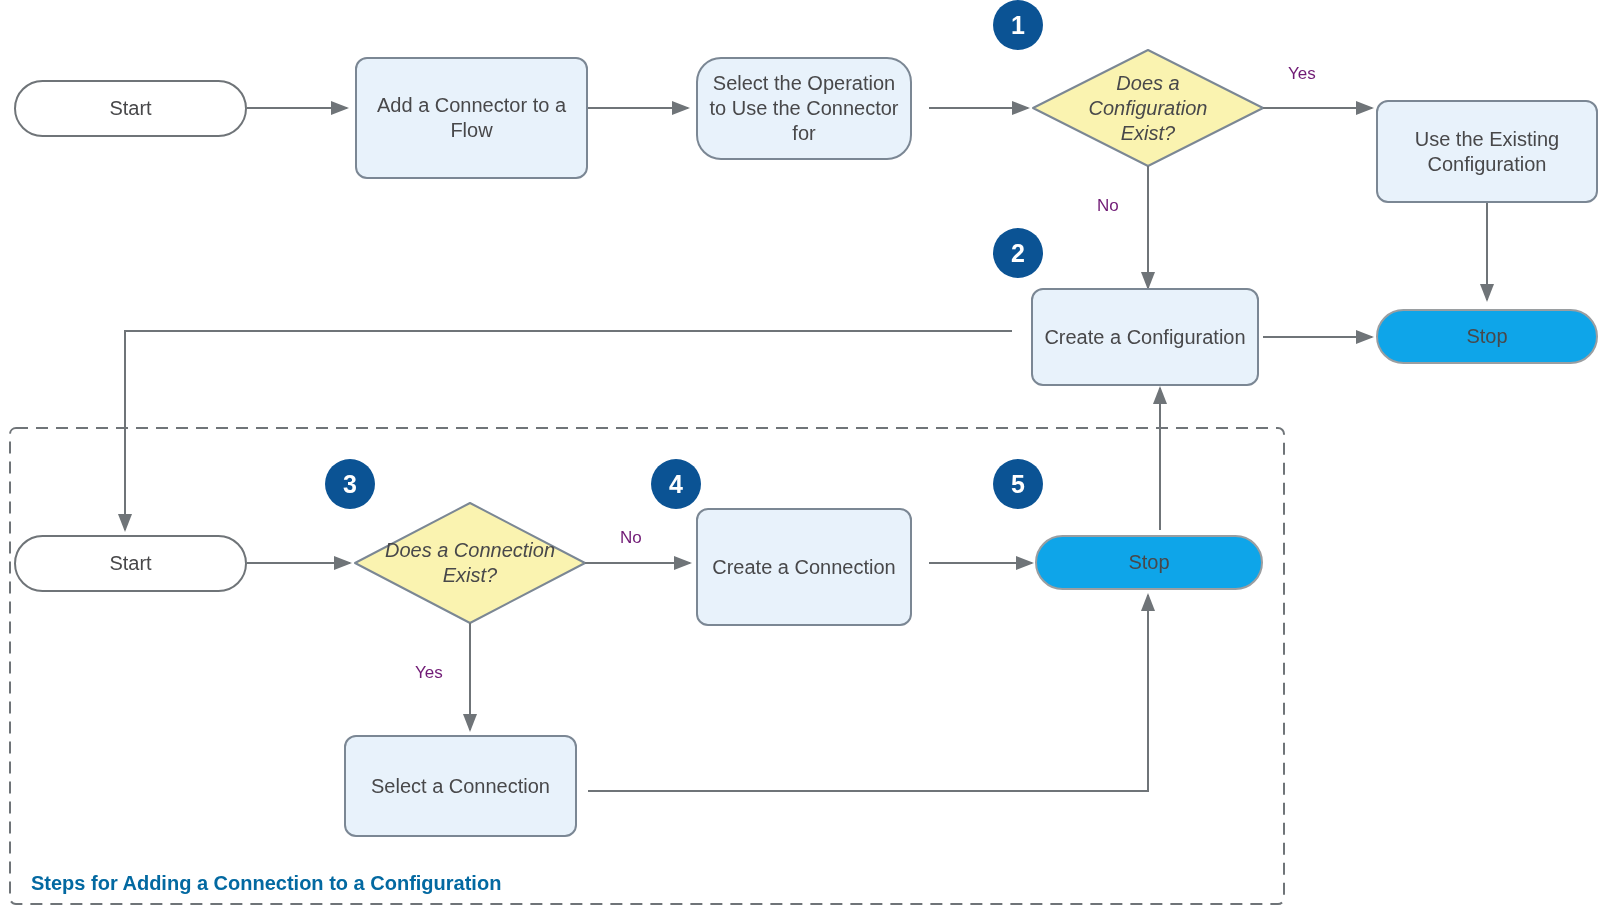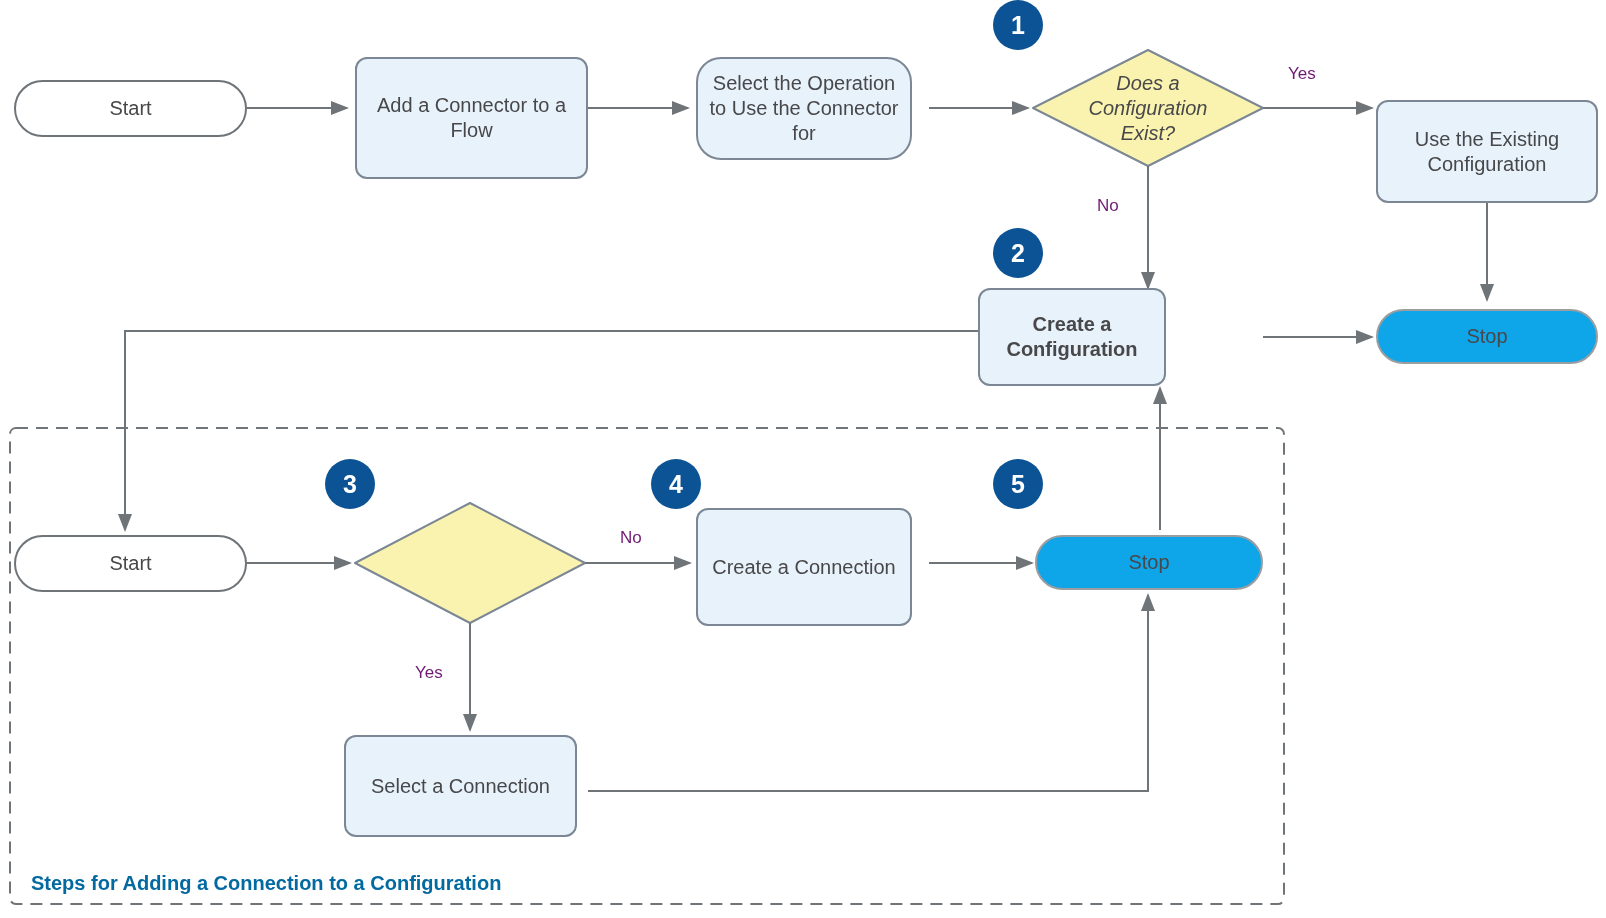--- a/index.html
+++ b/index.html
@@ -140,32 +140,35 @@
   </div>
 
   <div class="node decision-label" style="left:1053px; top:68px; width:190px; height:80px;">
     <span>Does a Configuration Exist?</span>
   </div>
 
   <div class="node process" style="left:1376px; top:57px; width:222px; height:103px;margin-top:43px;">
     <span>Use the Existing Configuration</span>
   </div>
 
-  <div class="node process" style="left:978px; top:288px; width:188px; height:98px;font-weight:bold;">
+  <div class="node process" style="left:1031px; top:288px; width:228px; height:98px;">
     <span>Create a Configuration</span>
   </div>
 
   <div class="node terminator-stop" style="left:1376px; top:309px; width:222px; height:55px;">
     <span>Stop</span>
   </div>
 
   <div class="node terminator" style="left:14px; top:535px; width:233px; height:57px;">
     <span>Start</span>
   </div>
 
+  <div class="node decision-label" style="left:358px; top:523px; width:224px; height:80px;">
+    <span>Does a Connection Exist?</span>
+  </div>
 
   <div class="node process" style="left:696px; top:508px; width:216px; height:118px;">
     <span>Create a Connection</span>
   </div>
 
   <div class="node terminator-stop" style="left:1035px; top:535px; width:228px; height:55px;">
     <span>Stop</span>
   </div>
 
   <div class="node process" style="left:344px; top:735px; width:233px; height:102px;justify-content:center;">

